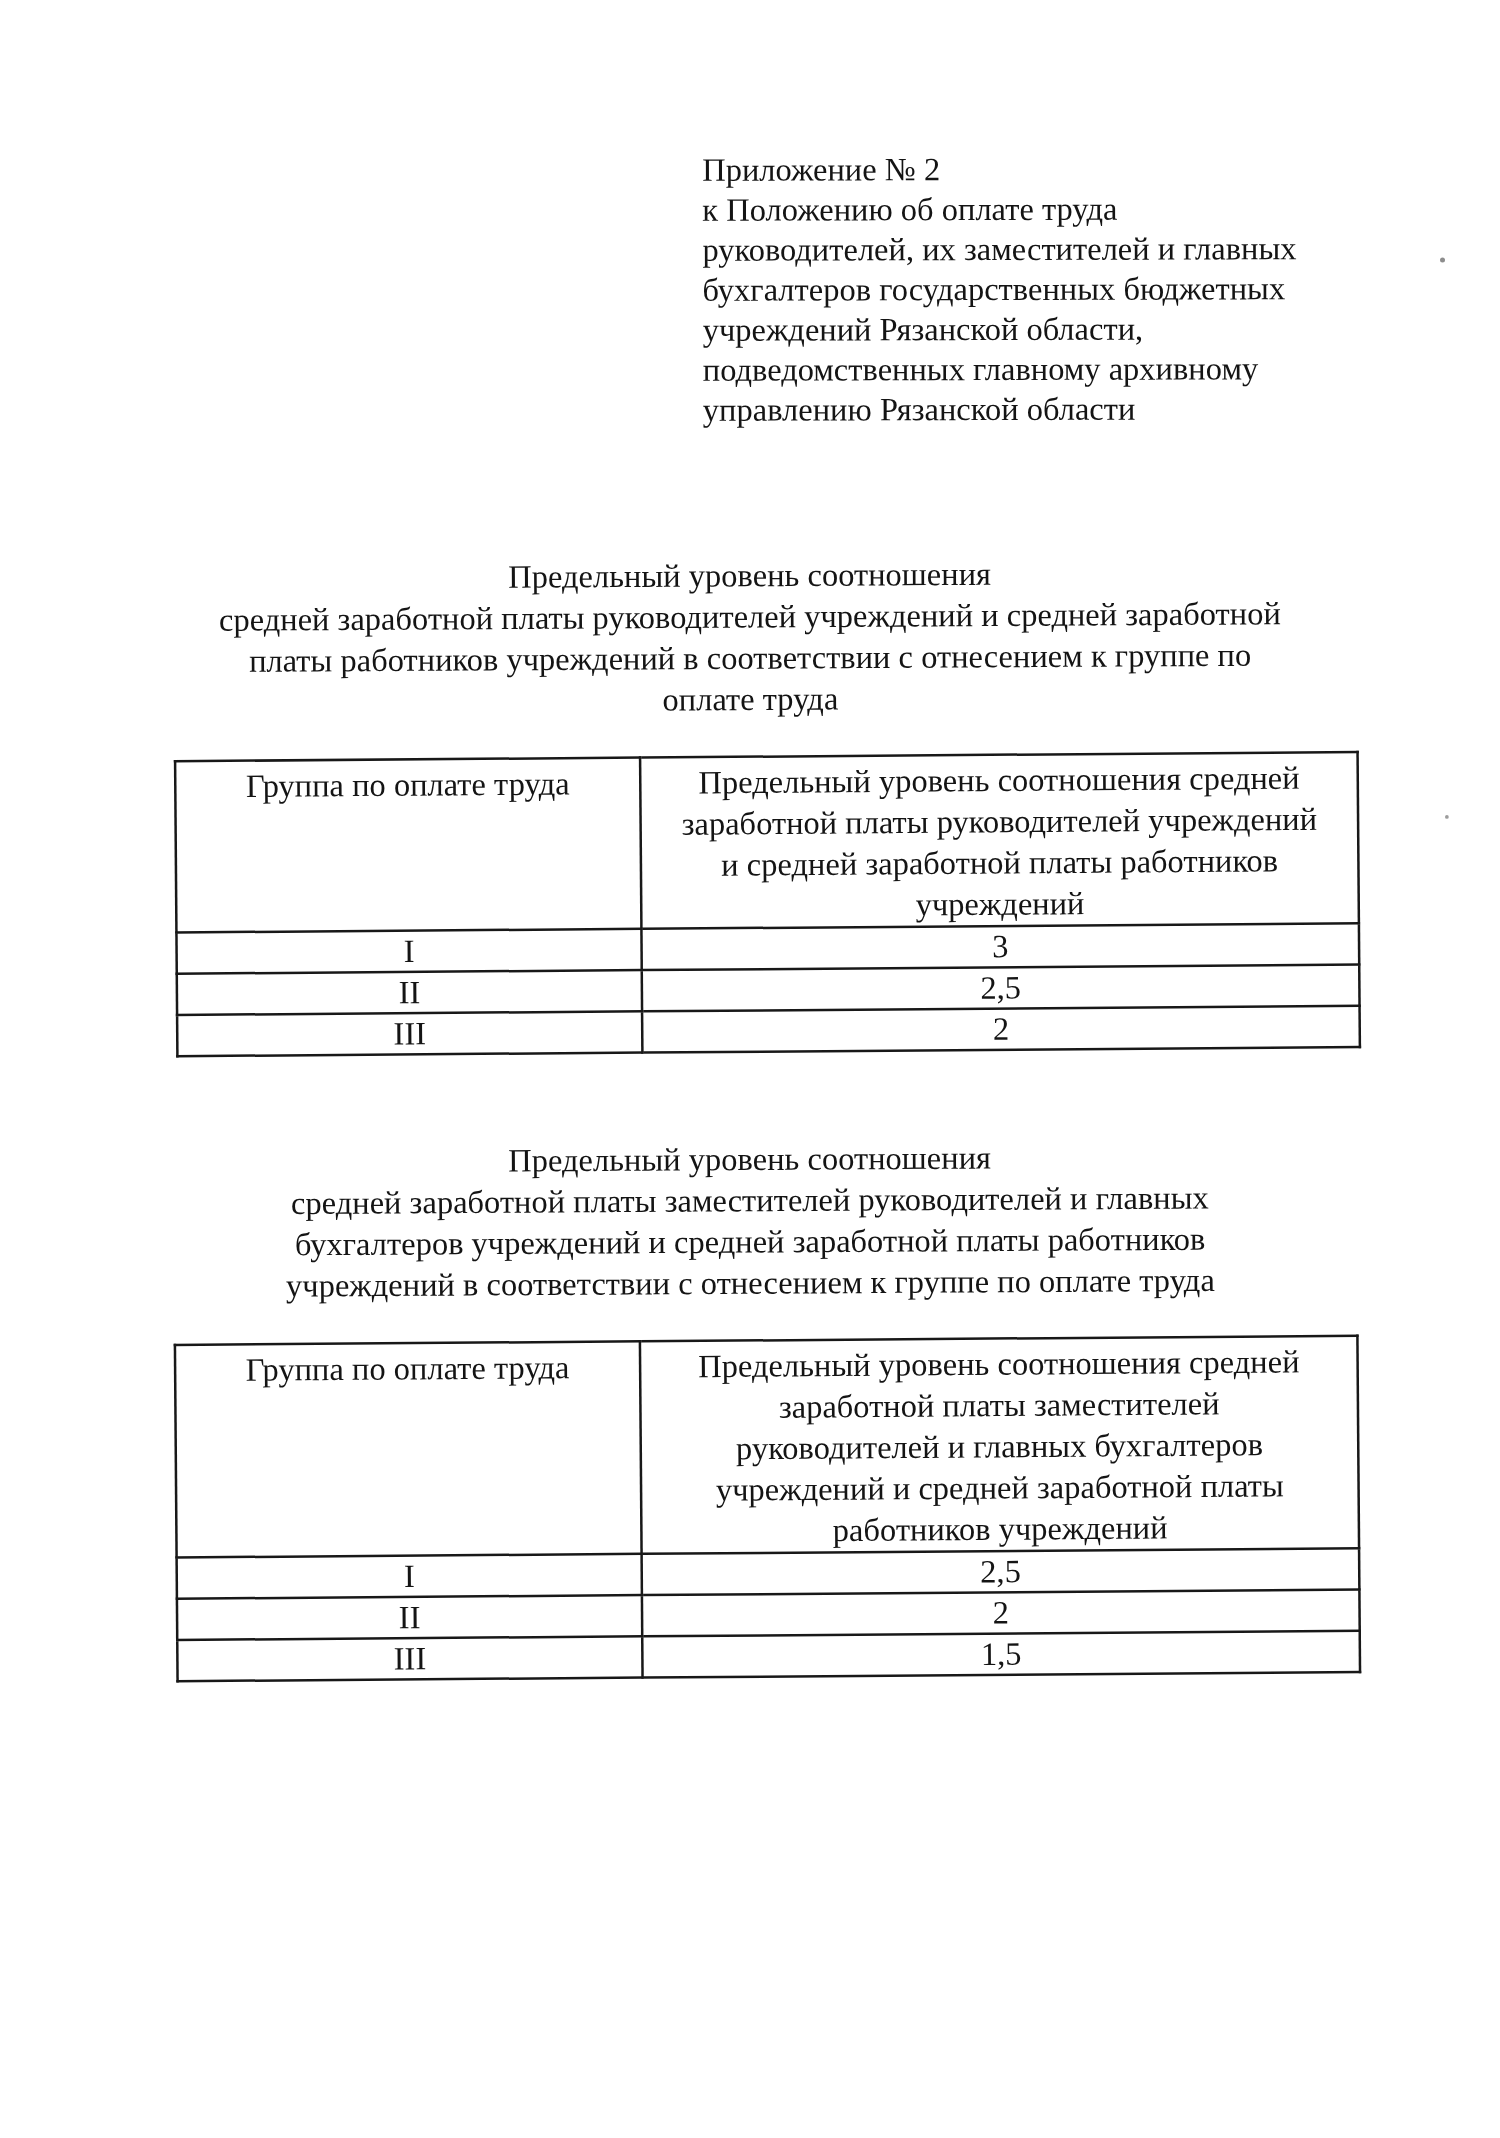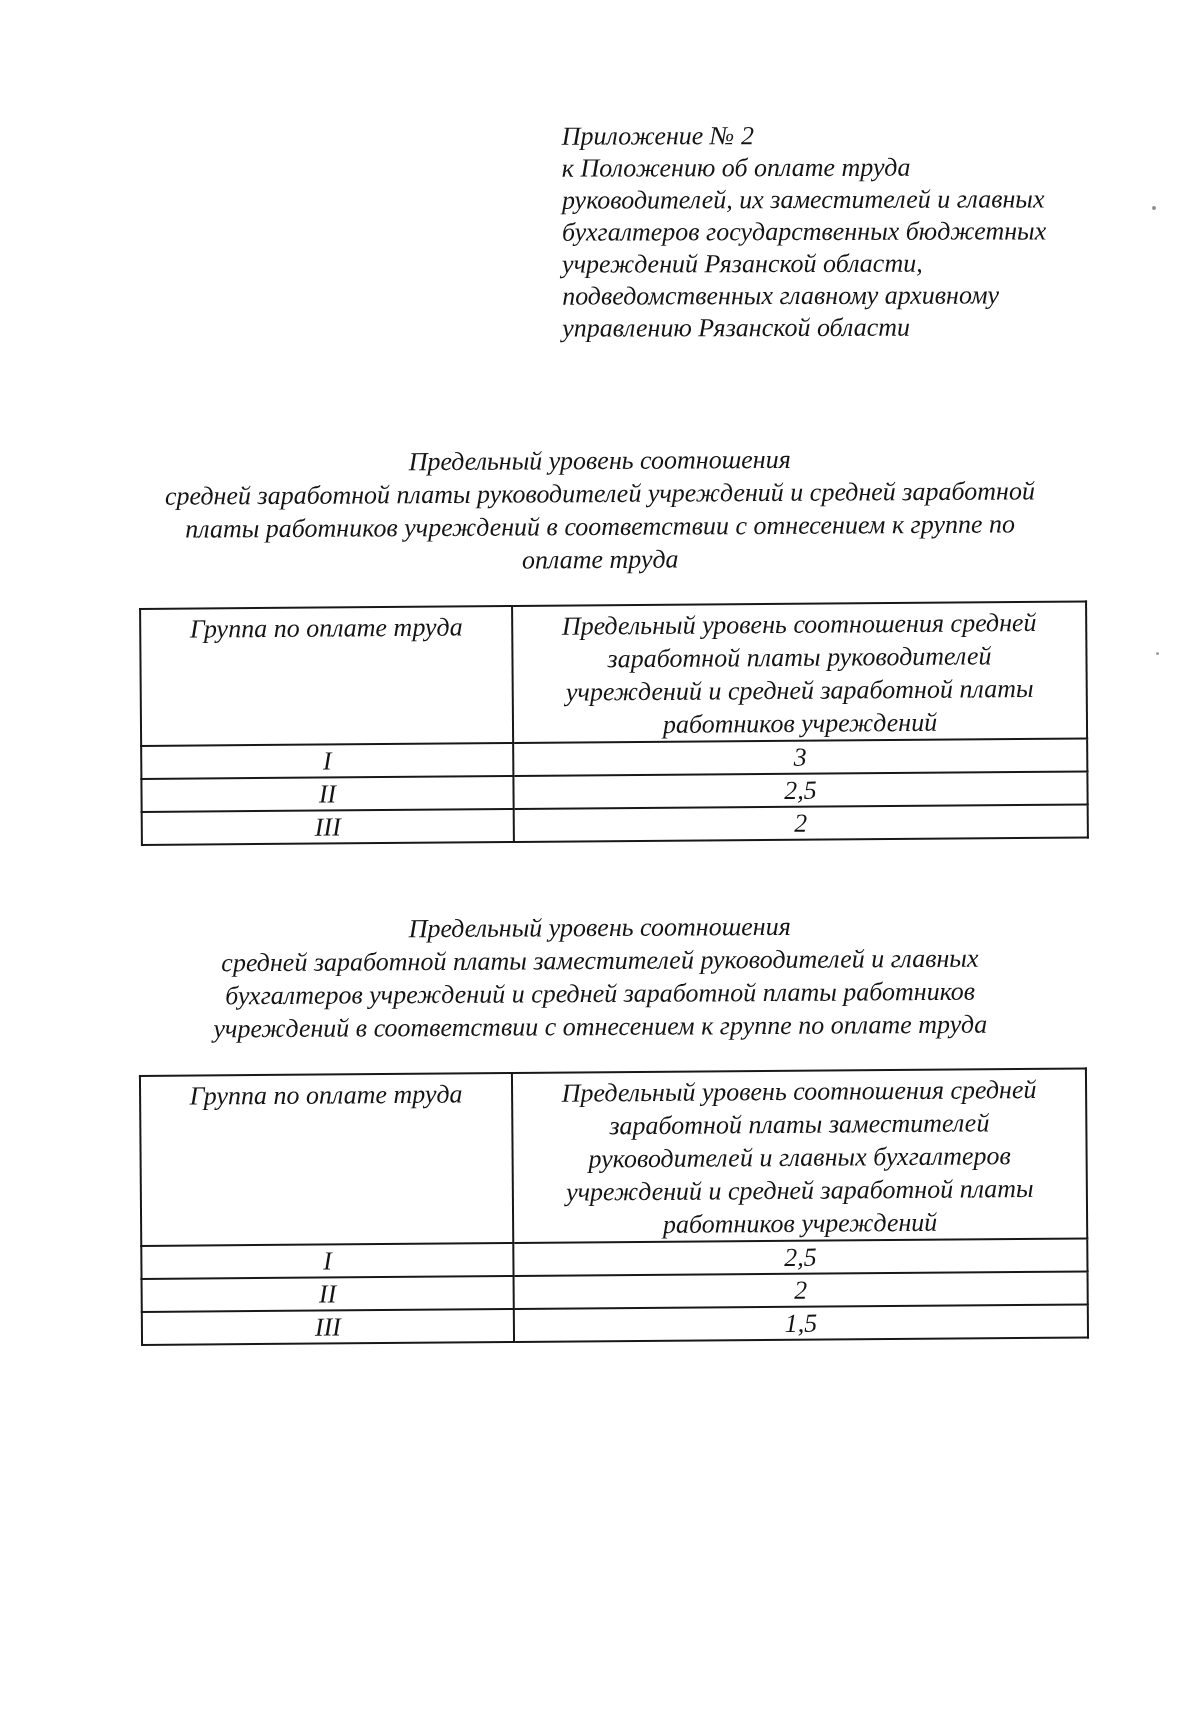--- a/index.html
+++ b/index.html
@@ -12,21 +12,20 @@
     height: 1710px;
     position: relative;
     font-family: "Liberation Serif", "DejaVu Serif", serif;
     color: #141414;
     overflow: hidden;
   }
   .page {
     position: absolute;
     inset: 0;
     background: #ffffff;
-    font-style: italic;
   }
 
   
   .annex-block {
     position: absolute;
     left: 562px;
     top: 120px;
     font-size: 26px;
     line-height: 32px;
     white-space: nowrap;

